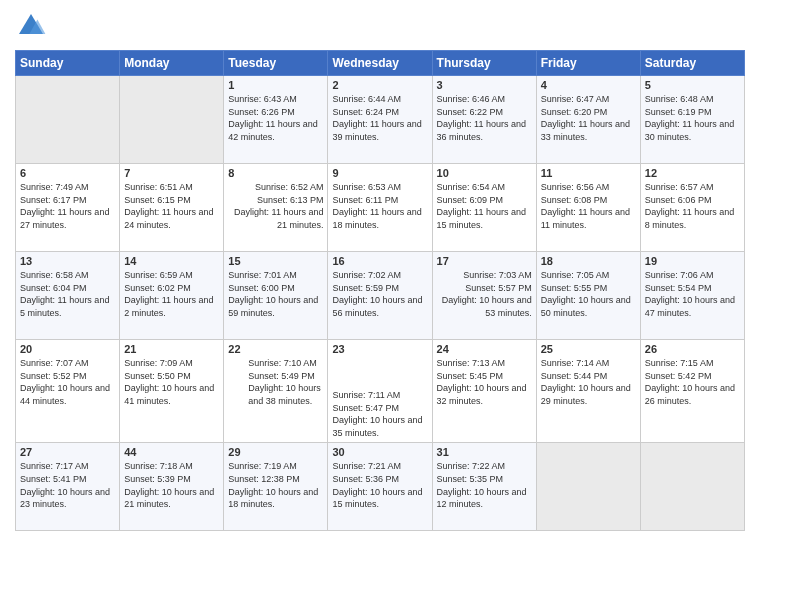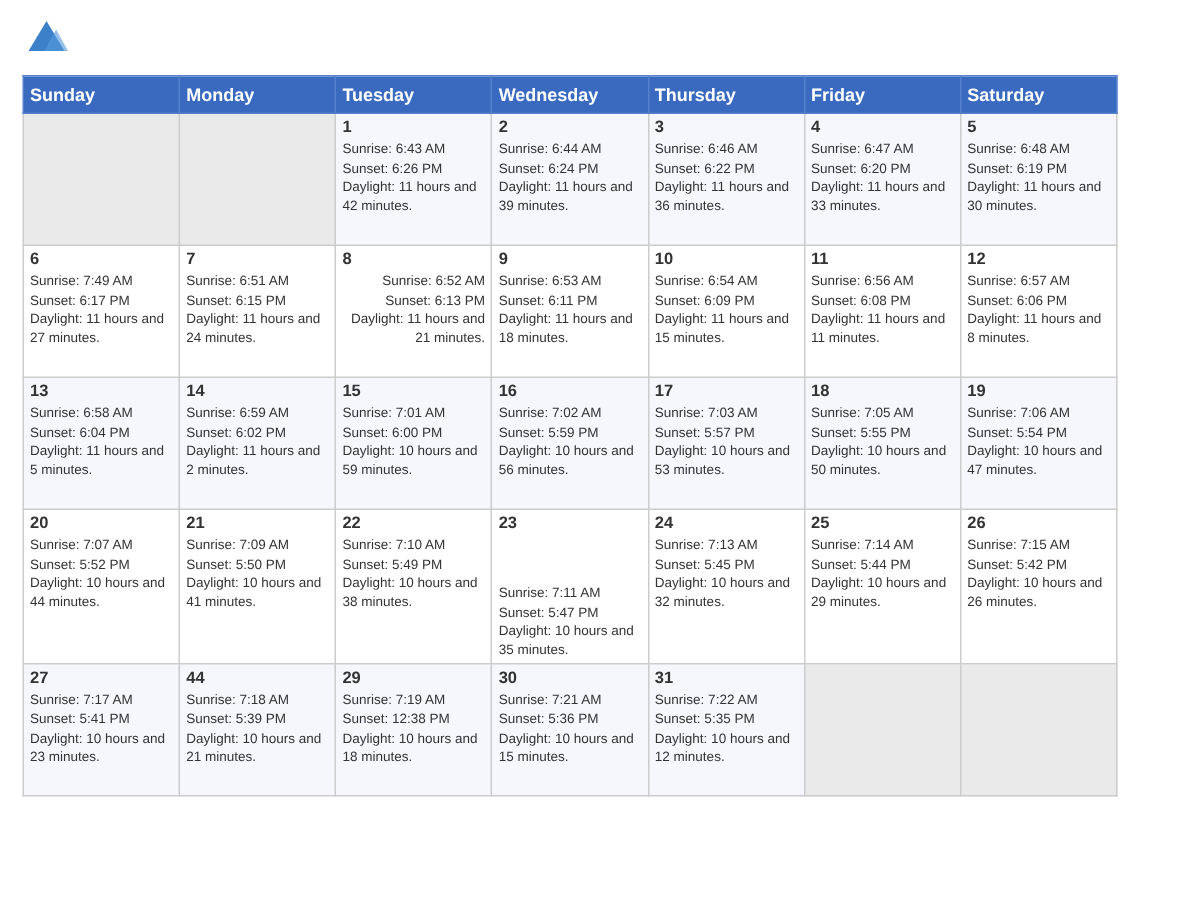--- a/index.html
+++ b/index.html
@@ -229,21 +229,21 @@
 Daylight: 10 hours and 59 minutes.</div>
           </td>
           <td>
             <span class="day-num">16</span>
             <div class="day-info" style="white-space: pre-line;">Sunrise: 7:02 AM
 Sunset: 5:59 PM
 Daylight: 10 hours and 56 minutes.</div>
           </td>
           <td>
             <span class="day-num">17</span>
-            <div class="day-info" style="white-space: pre-line;">Sunrise: 7:03 AM
+            <div class="day-info" style="white-space: pre-line; text-align: right;">Sunrise: 7:03 AM
 Sunset: 5:57 PM
 Daylight: 10 hours and 53 minutes.</div>
           </td>
           <td>
             <span class="day-num">18</span>
             <div class="day-info" style="white-space: pre-line;">Sunrise: 7:05 AM
 Sunset: 5:55 PM
 Daylight: 10 hours and 50 minutes.</div>
           </td>
           <td>
@@ -261,21 +261,21 @@
 Daylight: 10 hours and 44 minutes.</div>
           </td>
           <td>
             <span class="day-num">21</span>
             <div class="day-info" style="white-space: pre-line;">Sunrise: 7:09 AM
 Sunset: 5:50 PM
 Daylight: 10 hours and 41 minutes.</div>
           </td>
           <td>
             <span class="day-num">22</span>
-            <div class="day-info" style="white-space: pre-line;">Sunrise: 7:10 AM
+            <div class="day-info" style="white-space: pre-line; margin-left: 20px;">Sunrise: 7:10 AM
 Sunset: 5:49 PM
 Daylight: 10 hours and 38 minutes.</div>
           </td>
           <td>
             <span class="day-num">23</span>
             <div class="day-info" style="white-space: pre-line; margin-top: 34px;">Sunrise: 7:11 AM
 Sunset: 5:47 PM
 Daylight: 10 hours and 35 minutes.</div>
           </td>
           <td>

